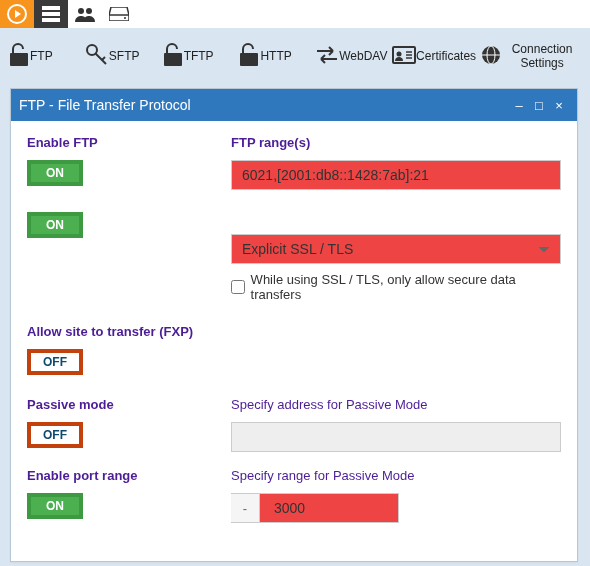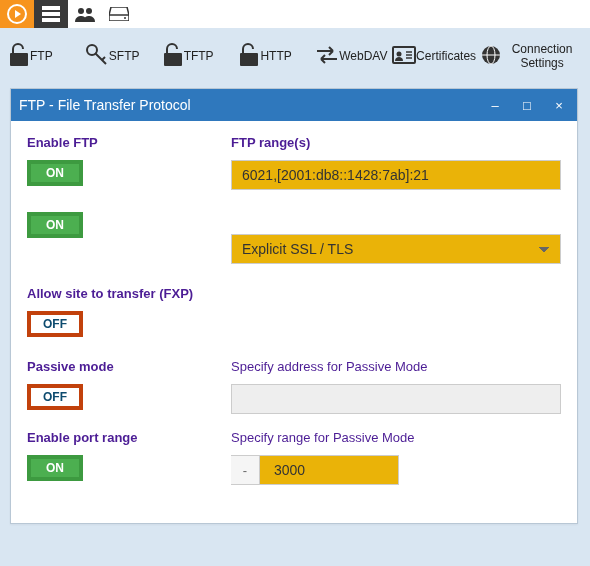--- a/index.html
+++ b/index.html
@@ -51,21 +51,20 @@
   box-shadow: 0 1px 2px rgba(0,0,0,0.05);
 }
 .panel-header {
   background: #2f78bd;
   color: #fff;
   display: flex;
   align-items: center;
   padding: 0 8px;
   height: 32px;
   font-size: 14px;
-  gap: 12px;
 }
 .panel-header .title { flex: 1; }
 .panel-header .winbtn {
   width: 20px; height: 20px;
   display:flex; align-items:center; justify-content:center;
   color: #fff; cursor:pointer; font-size:13px;
 }
 .panel-body {
   padding: 14px 16px 6px 16px;
 }
@@ -101,21 +100,21 @@
 }
 .toggle.on { background: #4caf50; color: #fff; border-color:#3d9a40; }
 .toggle.off { background: #fff; color: #0c4a6e; }
 input[type=text].field, select.field {
   width: 100%;
   height: 30px;
   border: 1px solid #ccc;
   padding: 0 10px;
   font-size: 14px;
   color: #333;
-  background: #eab308;
+  background: #ef4444;
 }
 input[type=text].field:disabled { background: #eee; color:#888; }
 select.field {
   appearance: none;
   -webkit-appearance:none;
   background-image: linear-gradient(45deg, transparent 50%, #666 50%), linear-gradient(135deg, #666 50%, transparent 50%);
   background-position: calc(100% - 16px) 12px, calc(100% - 11px) 12px;
   background-size: 5px 5px, 5px 5px;
   background-repeat: no-repeat;
   padding-right: 28px;
@@ -270,20 +269,24 @@
 
     <div class="row">
       <div class="leftcol">
         <div class="toggle on">ON</div>
       </div>
       <div class="rightcol">
         <div style="height:22px"></div>
         <select class="field">
           <option>Explicit SSL / TLS</option>
         </select>
+        <label class="checkbox-row">
+          <input type="checkbox" style="">
+          <span>While using SSL / TLS, only allow secure data transfers</span>
+        </label>
       </div>
     </div>
 
     <div class="spacer"></div>
 
     <div class="row">
       <div class="leftcol" style="width:100%">
         <div class="section-label">Allow site to transfer (FXP)</div>
         <div class="toggle off">OFF</div>
       </div>

